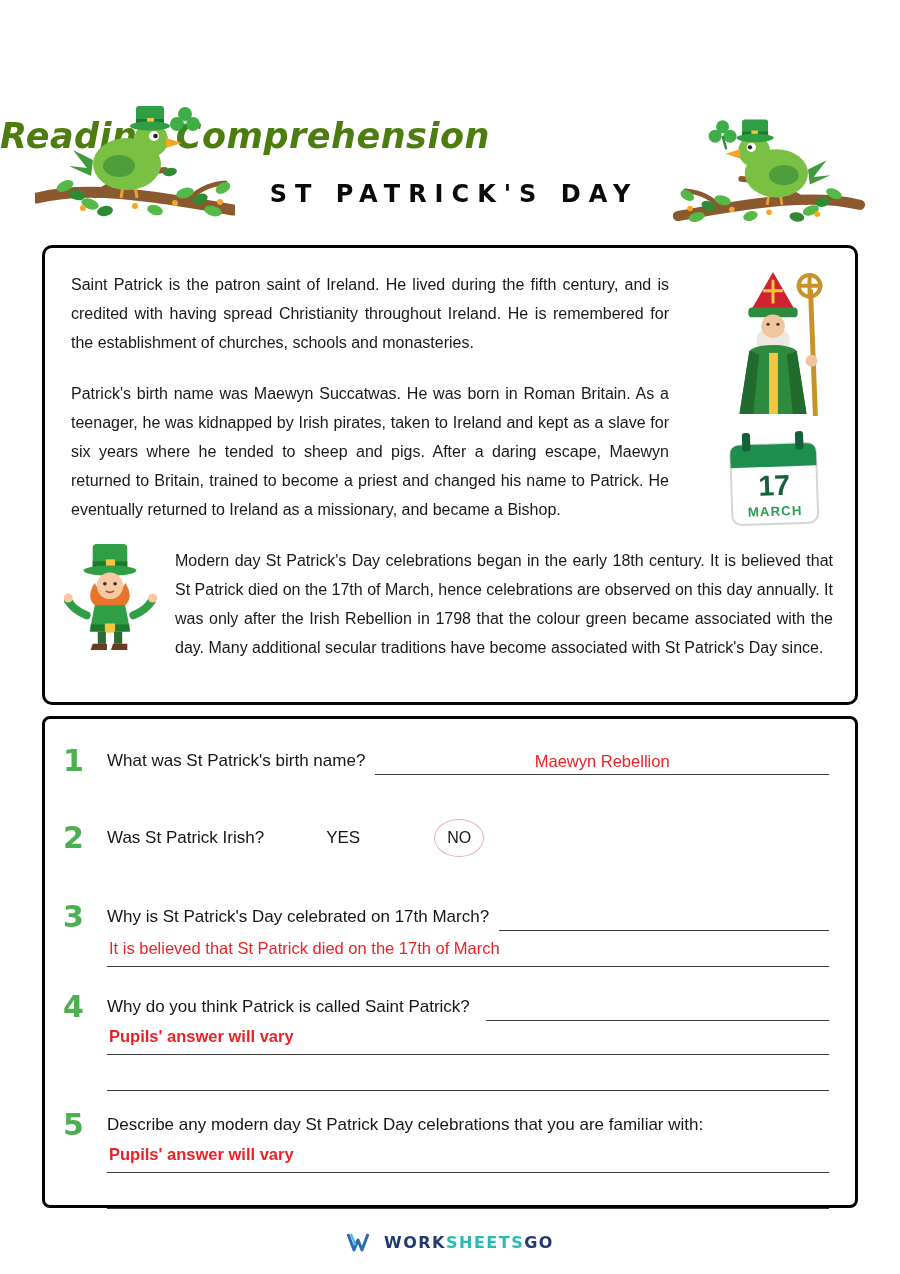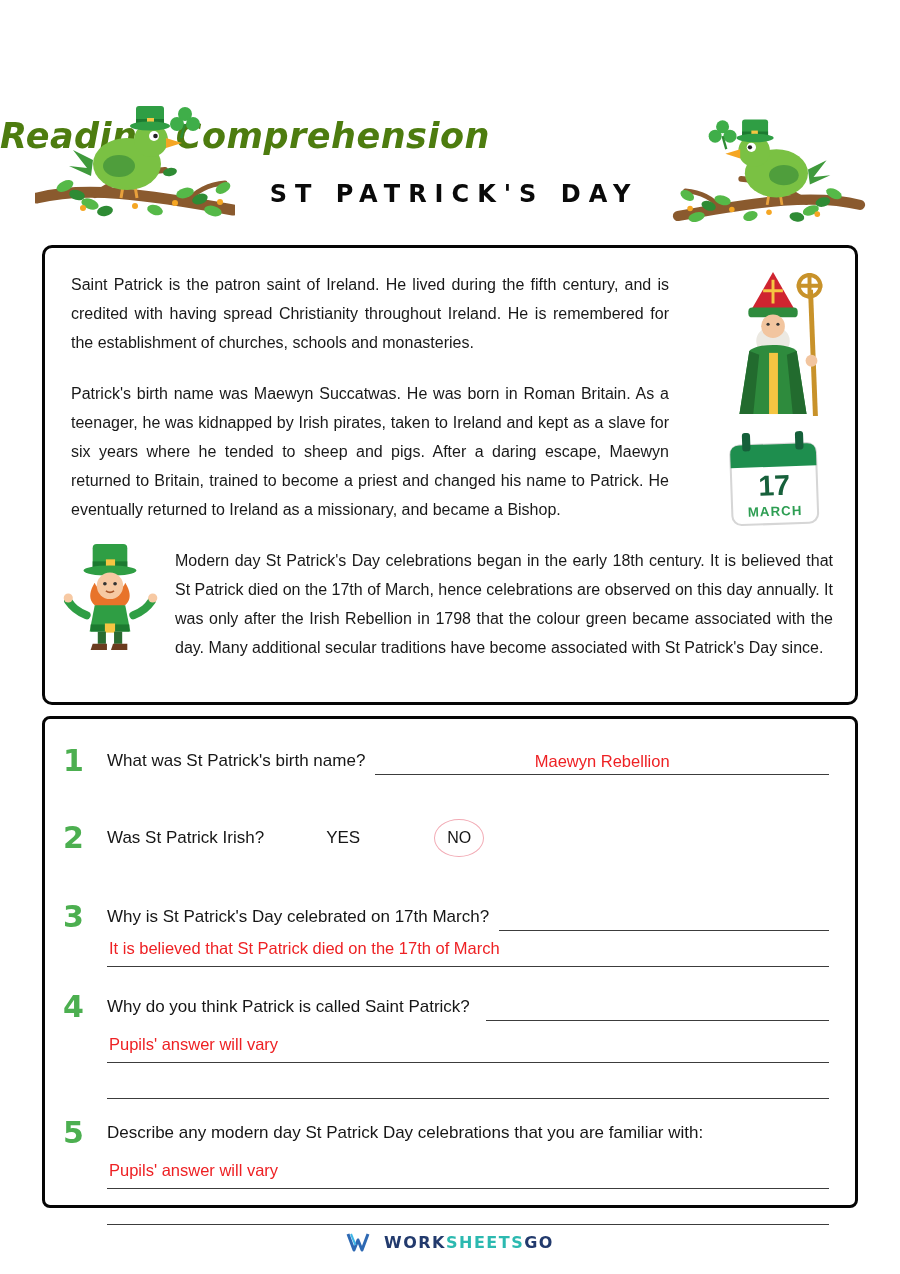--- a/index.html
+++ b/index.html
@@ -72,21 +72,21 @@
   .blank-line { margin-left: 44px; border-bottom: 1.5px solid #3c3c3c; height: 36px; }
   .opt { font-size: 17px; color: #161616; }
   .opt-yes { margin-left: 62px; }
   .opt-no-wrap { margin-left: 74px; text-align: center; }
   .circled {
     display: inline-block; border: 1.6px solid #f2aab4; border-radius: 50%;
     padding: 9px 12px; color: #161616;
   }
   .mt1 { margin-top: 10px; } .mt3 { margin-top: 44px; }
   .mt4 { margin-top: 24px; } .mt5 { margin-top: 20px; }
-  .ans-row.tight { margin-top: 14px; }
+  .ans-row.tight { margin-top: 6px; font-weight: bold; }
 
   
   .brand {
     position: absolute; top: 1232px; left: 0; width: 100%;
     display: flex; justify-content: center; align-items: center; gap: 14px;
     font-weight: 800; font-size: 16px; letter-spacing: 1.5px;
     font-family: "DejaVu Sans", sans-serif;
   }
   .brand-navy { color: #223a6d; }
   .brand-teal { color: #2cb9b0; }

